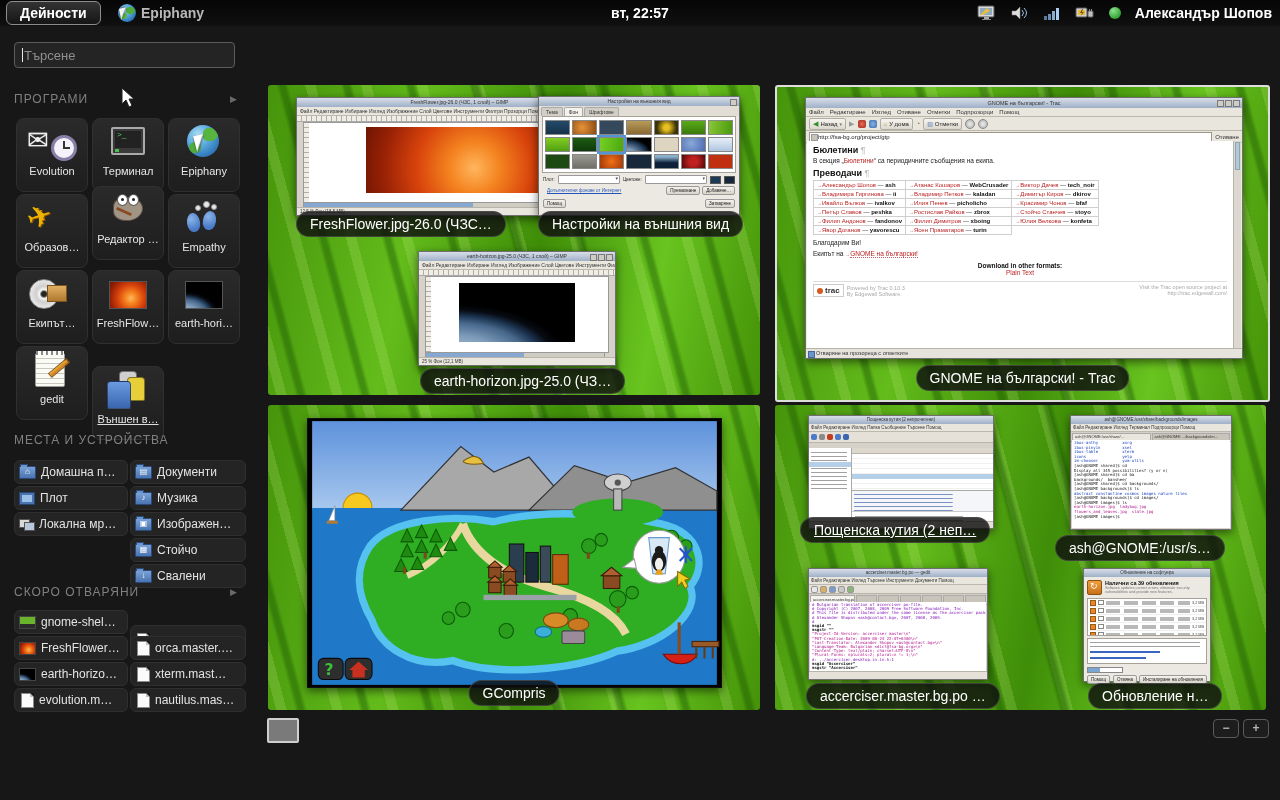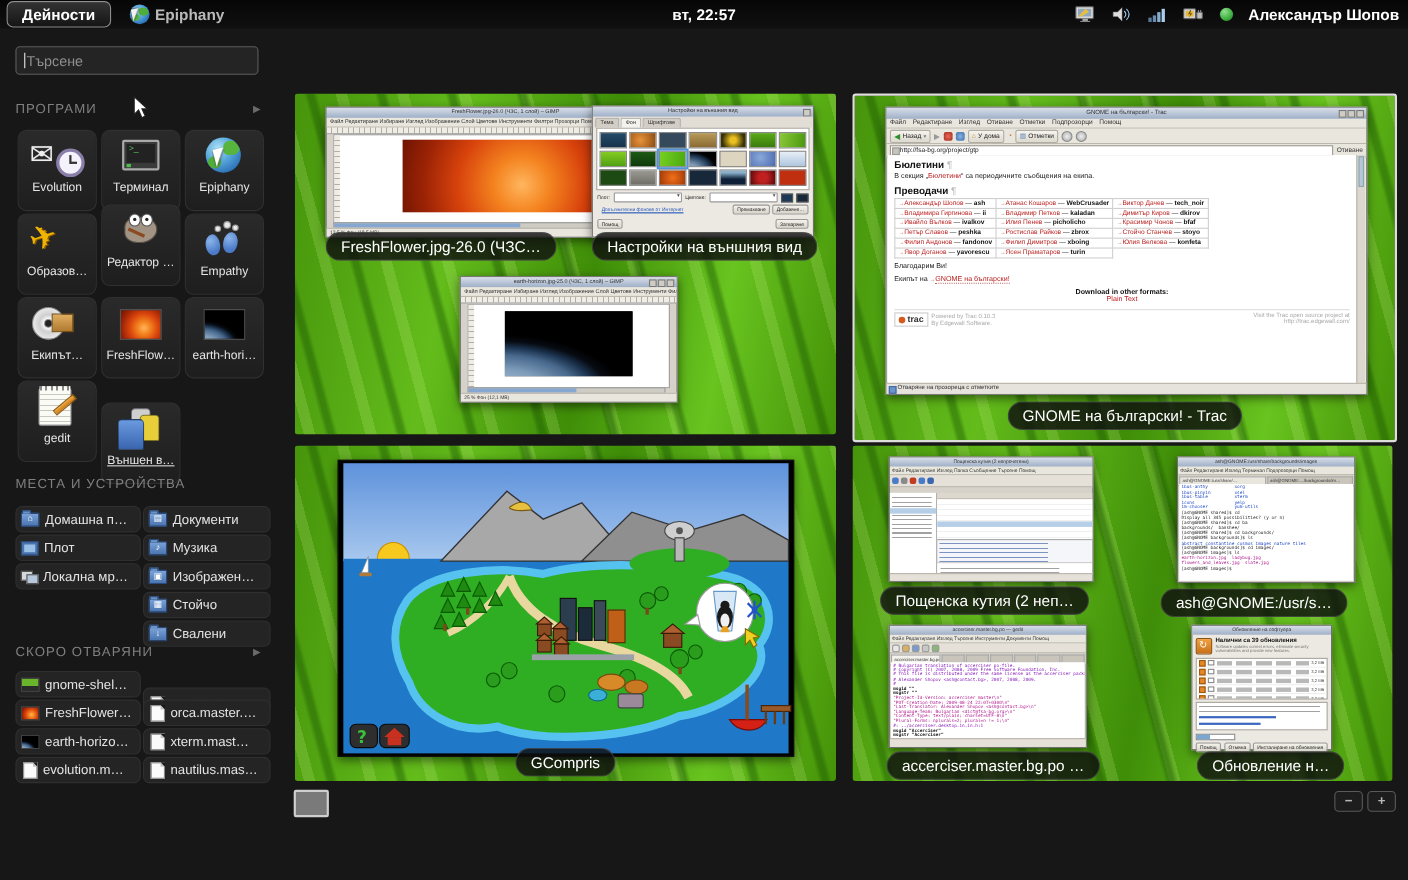--- a/index.html
+++ b/index.html
@@ -537,20 +537,21 @@
       <div class="ruler"></div>
       <div class="gcanvas" style="top:24px;bottom:12px;">
         <div class="vruler"></div>
         <div class="gimg earthimg" style="left:18%;right:18%;top:8%;bottom:14%;"></div>
       </div>
       <div class="gscroll">
           <i></i>
         </div>
       <div class="gstatus">25 %    Фон (12,1 MB)</div>
     </div>
+    <div class="caption" style="left:152px;top:283px;">earth-horizon.jpg-25.0 (ЧЗ…</div>
   </div>
 
   <div class="ws" style="left:775px;top:85px;width:491px;height:313px;border:2px solid #dededc;">
     <div class="win" id="tracwin" style="left:28px;top:10px;width:436px;height:260px;">
       <div class="tbar" style="height:10px;">
         <div class="ttext" style="line-height:10px;font-size:5.5px;">GNOME на български! - Trac</div>
         <div class="wbtns">
             <span class="wbtn"></span>
             <span class="wbtn"></span>
             <span class="wbtn"></span>
@@ -784,21 +785,21 @@
               <div class="evsel"></div>
             </div>
           <div class="evheaders"></div>
           <div class="evpreview">
             <div class="txtbars" style="left:3px;right:30px;top:3px;height:16px;"></div>
           </div>
         </div>
       </div>
       <div class="evstatus"></div>
     </div>
-    <div class="caption" style="left:25px;top:128px;">Пощенска кутия (2 неп…</div>
+    <div class="caption" style="left:25px;top:112px;text-decoration:underline;">Пощенска кутия (2 неп…</div>
 
     <div class="win" style="left:295px;top:10px;width:160px;height:113px;">
       <div class="microtitle">ash@GNOME:/usr/share/backgrounds/images</div>
       <div class="micromenu">Файл  Редактиране  Изглед  Терминал  Подпрозорци  Помощ</div>
       <div class="termtabs">
         <span class="termtab">ash@GNOME:/usr/share/…</span>
         <span class="termtab inact">ash@GNOME:…/backgrounds/im…</span>
       </div>
       <div class="termbody">
         <div class="ln dir">ibus-anthy          xorg</div>

